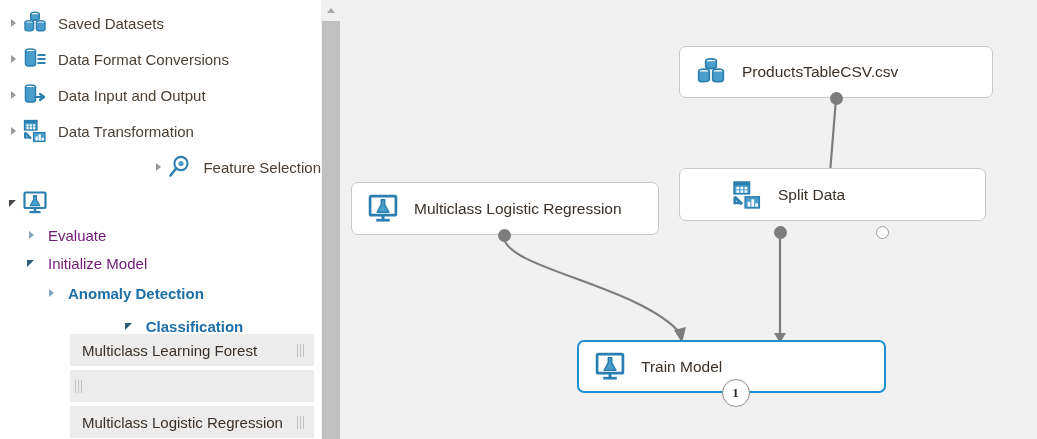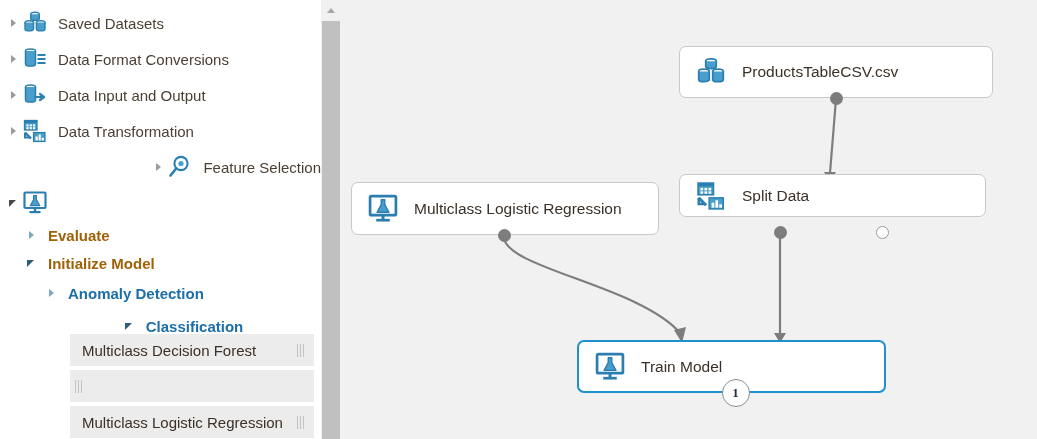--- a/index.html
+++ b/index.html
@@ -43,21 +43,21 @@
   }
   .twisty.blue.collapsed::before { border-left-color: #7fa8c0; }
   .twisty.blue.expanded::before { border-top-color: #2b5c7a; }
 
   .tree-icon { width: 26px; height: 26px; flex: 0 0 26px; margin-right: 8px;
                display: flex; align-items: center; justify-content: center; }
   .tree-label { font-size: 15px; white-space: nowrap; }
 
   .lvl0 .tree-label { color: #4a3f32; padding-left: 2px; }
   .lvl0.sel .tree-label { color: #1b5c85; font-weight: bold; }
-  .lvl1 .tree-label { color: #a16207; font-weight: bold; font-size: 15px; }
+  .lvl1 .tree-label { color: #701a75; font-weight: normal; font-size: 15px; }
   .lvl2 .tree-label { color: #1b6ea8; font-weight: bold; font-size: 15px; }
 
   
   .mod-row {
     position: absolute;
     left: 70px; width: 244px; height: 32px;
     background: #ececec;
     display: flex; align-items: center;
   }
   .mod-label {
@@ -246,21 +246,21 @@
           <div class="tree-label">Anomaly Detection</div>
         </div>
         <div class="tree-row lvl2" style="top: 308px; justify-content: center;">
           <div class="twisty expanded blue" style="margin-left: 44px;"></div>
           <div class="tree-icon" style="width: 0px; flex-basis: 0px; margin-right: 8px;"></div>
           <div class="tree-label">Classification</div>
         </div>
       </div>
     <div id="module-rows">
         <div class="mod-row" style="top: 334px;">
-          <div class="mod-label">Multiclass Decision Forest</div>
+          <div class="mod-label">Multiclass Learning Forest</div>
           <div class="grip">
             <span></span>
             <span></span>
             <span></span>
           </div>
         </div>
         <div class="mod-row" style="top: 370px;">
           <div class="grip">
             <span></span>
             <span></span>
@@ -313,21 +313,21 @@
           <div class="node-icon">
             <svg width="32" height="32" viewBox="0 0 26 26">
         <rect x="2.5" y="2.5" width="21" height="15.5" rx="1" fill="#ffffff" stroke="#2b7fb0" stroke-width="2.2"></rect>
         <path d="M11.6 5.5 h2.8 v4 l3.4 6.2 h-9.6 l3.4 -6.2 z" fill="#4a9ecb" stroke="#2b7fb0" stroke-width="1.2" stroke-linejoin="round"></path>
         <rect x="11.8" y="18" width="2.4" height="3.2" fill="#2b7fb0"></rect>
         <rect x="7.5" y="21" width="11" height="2.2" fill="#2b7fb0"></rect>
       </svg>
           </div>
           <div class="node-label">Multiclass Logistic Regression</div>
         </div>
-        <div class="node" style="left: 338px; top: 174px; width: 307px; height: 43px;">
+        <div class="node" style="left: 338px; top: 168px; width: 307px; height: 53px; padding-left: 36px;">
           <div class="node-icon">
             <svg width="32" height="32" viewBox="0 0 26 26">
         <rect x="2.5" y="2.5" width="12.5" height="9.5" fill="#4a9ecb" stroke="#2b7fb0" stroke-width="1.3"></rect>
         <rect x="2.5" y="2.5" width="12.5" height="2.6" fill="#2b7fb0"></rect>
         <g fill="#ffffff">
           <rect x="4.4" y="6.4" width="2.2" height="2"></rect>
                 <rect x="7.7" y="6.4" width="2.2" height="2"></rect>
           <rect x="11" y="6.4" width="2.2" height="2"></rect>
           <rect x="4.4" y="9.2" width="2.2" height="2"></rect>
                 <rect x="7.7" y="9.2" width="2.2" height="2"></rect>

